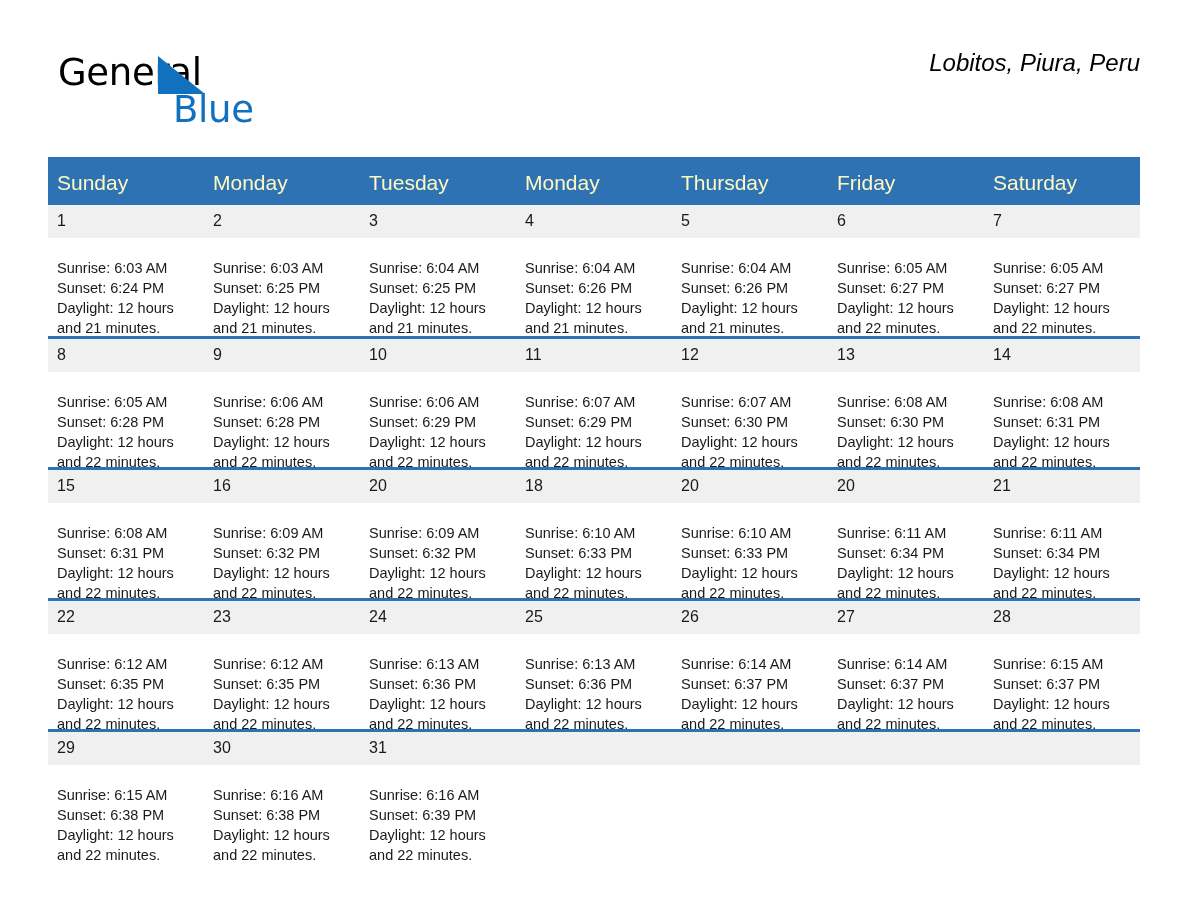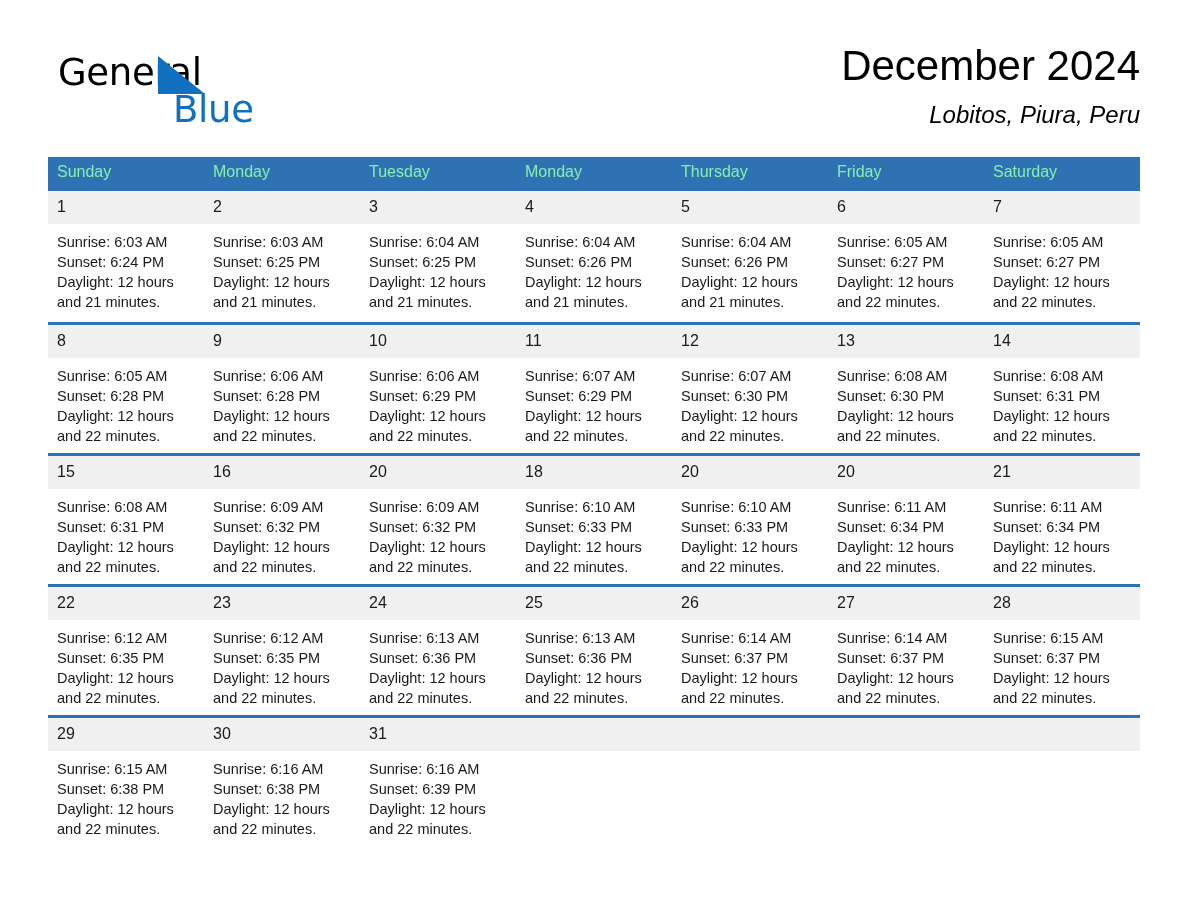--- a/index.html
+++ b/index.html
@@ -95,25 +95,25 @@
   .calendar {
     position: absolute;
     left: 48px;
     top: 157px;
     width: 1092px;
     border-collapse: collapse;
     table-layout: fixed;
   }
   .calendar th {
     background: #2f72b4;
-    color: #86efac;
-    font-size: 16px;
+    color: #fef9c3;
+    font-size: 21px;
     font-weight: 400;
     text-align: left;
-    padding: 6px 0 10px 9px;
+    padding: 14px 0 10px 9px;
     border: none;
     height: 17px;
   }
   .calendar td {
     vertical-align: top;
     padding: 0;
     border: none;
     width: 156px;
   }
   .daycell {
@@ -130,21 +130,21 @@
     line-height: 18px;
     padding: 7px 0 8px 9px;
     color: #1a1a1a;
     height: 18px;
     box-sizing: content-box;
   }
   .daynum.empty {
     color: transparent;
   }
   .dayinfo {
-    padding: 8px 6px 0 9px;
+    padding: 20px 6px 0 9px;
     font-size: 14.5px;
     line-height: 20px;
     color: #1a1a1a;
   }
   .dayinfo div {
     white-space: nowrap;
   }
   .dayinfo .wrap {
     white-space: normal;
   }
@@ -160,21 +160,20 @@
       <span class="logo-general">General</span>
       <span class="logo-triangle">
         <svg width="47" height="38" viewBox="0 0 47 38" xmlns="http://www.w3.org/2000/svg">
           <polygon points="0,0 47,38 0,38" fill="#1271bf"></polygon>
         </svg>
       </span>
       <span class="logo-blue">Blue</span>
     </div>
 
     <div class="title-block">
-      <div class="month-title">December 2024</div>
       <div class="location-title">Lobitos, Piura, Peru</div>
     </div>
 
   </div>
 
   <table class="calendar">
     <thead>
       <tr>
         <th>Sunday</th>
         <th>Monday</th>

